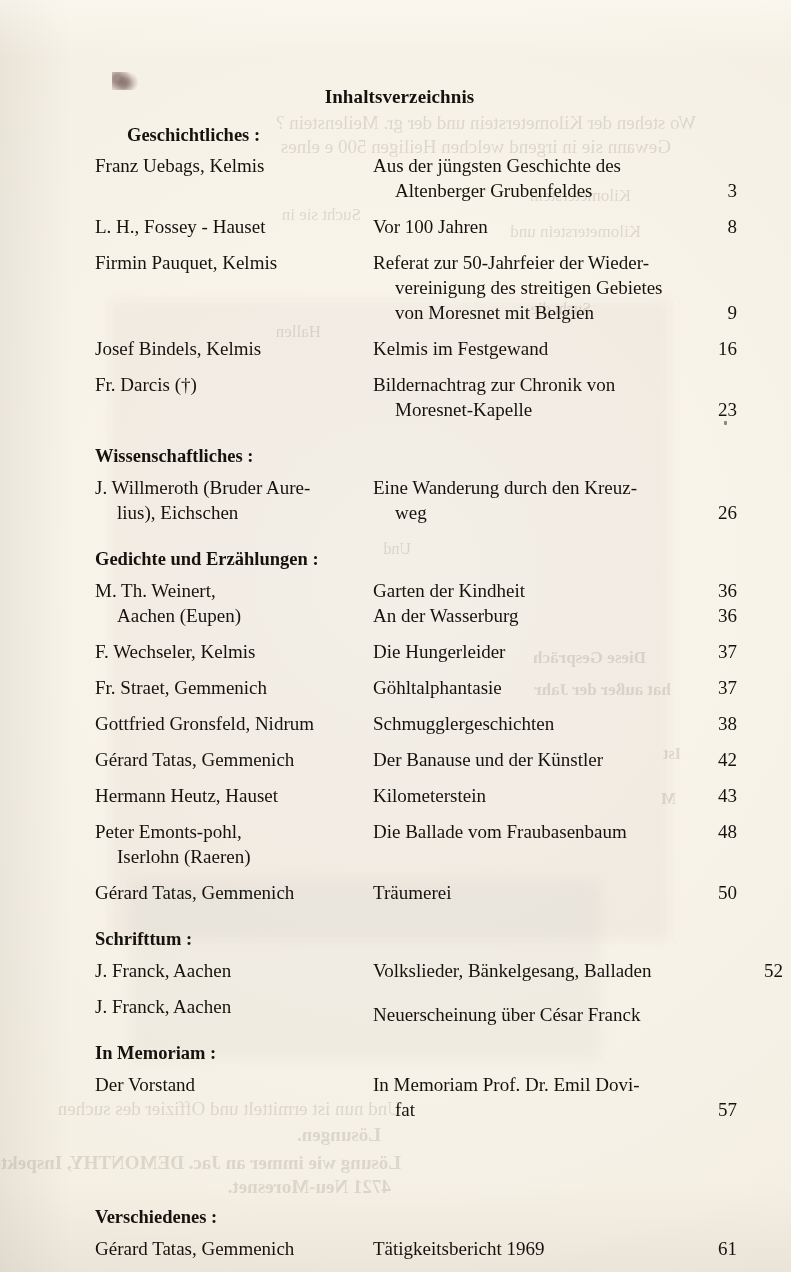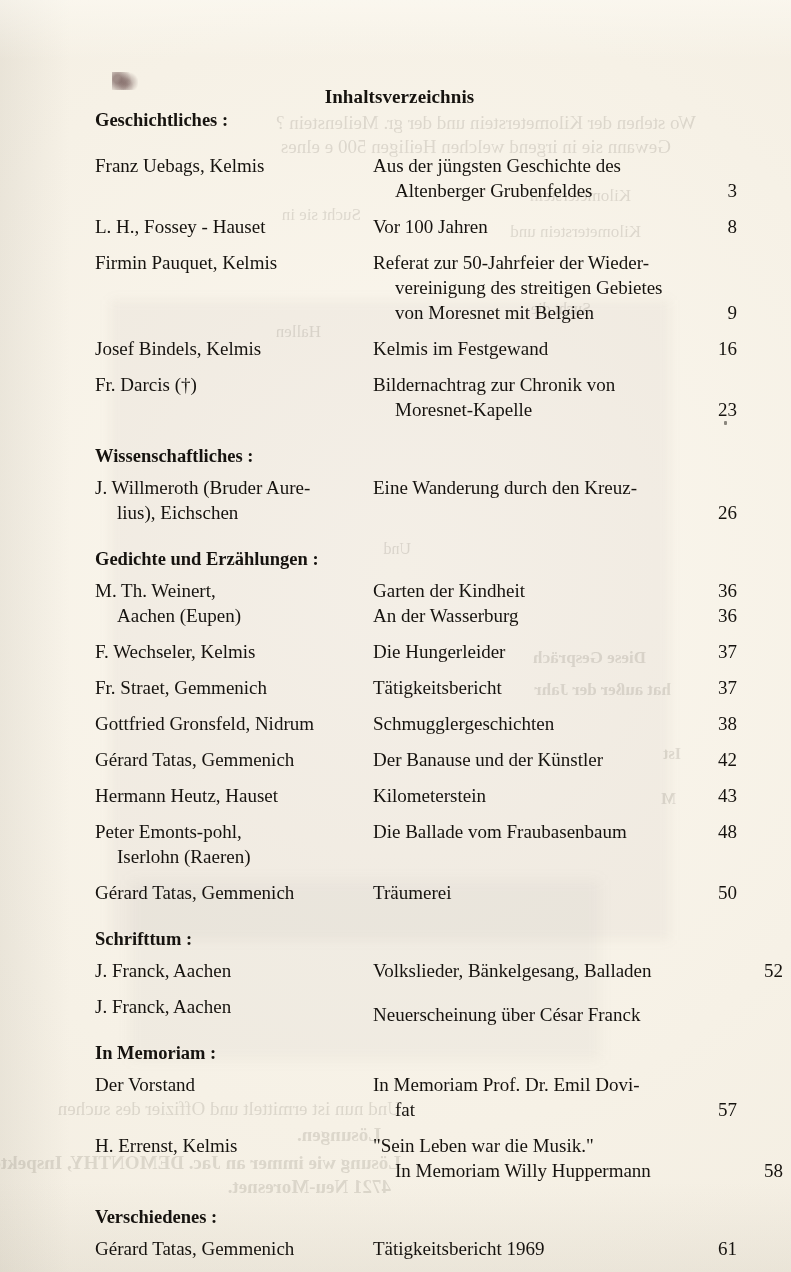--- a/index.html
+++ b/index.html
@@ -184,21 +184,21 @@
       <div class="bl b" style="left: 390px; top: 1152px; font-size: 19px;">Lösung wie immer an Jac. DEMONTHY, Inspektor 82</div>
       <div class="bl b" style="left: 400px; top: 1176px; font-size: 19px;">4721 Neu-Moresnet.</div>
     </div>
 
   <div id="smudge"></div>
 
   <div id="content">
     <div id="doc-title">Inhaltsverzeichnis</div>
     <div id="stray-dot"></div>
 
-  <div class="section-heading" style="top: 110px;">Geschichtliches :</div>
+  <div class="section-heading" style="top: 125px; margin-left: 32px;">Geschichtliches :</div>
       <div class="entry" style="top: 153px; height: 50px;">
         <div class="entry-grid">
           <div class="author">
             <span class="ln">Franz Uebags, Kelmis</span>
           </div>
           <div class="title-col">
             <span class="ln">Aus  der  jüngsten  Geschichte  des</span>
             <span class="ln ind">Altenberger  Grubenfeldes</span>
           </div>
           <div class="pageno" style="top: 25px;">3</div>
@@ -253,20 +253,21 @@
       </div>
       <div class="section-heading" style="top: 446px;">Wissenschaftliches :</div>
       <div class="entry" style="top: 475px; height: 50px;">
         <div class="entry-grid">
           <div class="author">
             <span class="ln">J. Willmeroth (Bruder Aure-</span>
             <span class="ln ind">lius),  Eichschen</span>
           </div>
           <div class="title-col">
             <span class="ln">Eine  Wanderung  durch  den  Kreuz-</span>
+            <span class="ln ind">weg</span>
           </div>
           <div class="pageno" style="top: 25px;">26</div>
         </div>
       </div>
       <div class="section-heading" style="top: 549px;">Gedichte und Erzählungen :</div>
       <div class="entry" style="top: 578px; height: 50px;">
         <div class="entry-grid">
           <div class="author">
             <span class="ln">M. Th. Weinert,</span>
             <span class="ln ind">Aachen (Eupen)</span>
@@ -289,21 +290,21 @@
           </div>
           <div class="pageno" style="top: 0px;">37</div>
         </div>
       </div>
       <div class="entry" style="top: 675px; height: 25px;">
         <div class="entry-grid">
           <div class="author">
             <span class="ln">Fr. Straet, Gemmenich</span>
           </div>
           <div class="title-col">
-            <span class="ln">Tätigkeitsbericht</span>
+            <span class="ln">Göhltalphantasie</span>
           </div>
           <div class="pageno" style="top: 0px;">37</div>
         </div>
       </div>
       <div class="entry" style="top: 711px; height: 25px;">
         <div class="entry-grid">
           <div class="author">
             <span class="ln">Gottfried Gronsfeld, Nidrum</span>
           </div>
           <div class="title-col">
@@ -386,32 +387,20 @@
           <div class="author">
             <span class="ln">Der Vorstand</span>
           </div>
           <div class="title-col">
             <span class="ln">In  Memoriam  Prof.  Dr.  Emil  Dovi-</span>
             <span class="ln ind">fat</span>
           </div>
           <div class="pageno" style="top: 25px;">57</div>
         </div>
       </div>
-      <div class="entry" style="top: 1133px; height: 50px;">
-        <div class="entry-grid">
-          <div class="author">
-            <span class="ln">H. Errenst, Kelmis</span>
-          </div>
-          <div class="title-col" style="width: 348px;">
-            <span class="ln">"Sein Leben war die Musik."</span>
-            <span class="ln ind">In  Memoriam  Willy  Huppermann</span>
-          </div>
-          <div class="pageno" style="top: 25px; left: 644px;">58</div>
-        </div>
-      </div>
       <div class="section-heading" style="top: 1207px;">Verschiedenes :</div>
       <div class="entry" style="top: 1236px; height: 25px;">
         <div class="entry-grid">
           <div class="author">
             <span class="ln">Gérard Tatas, Gemmenich</span>
           </div>
           <div class="title-col">
             <span class="ln">Tätigkeitsbericht 1969</span>
           </div>
           <div class="pageno" style="top: 0px;">61</div>

